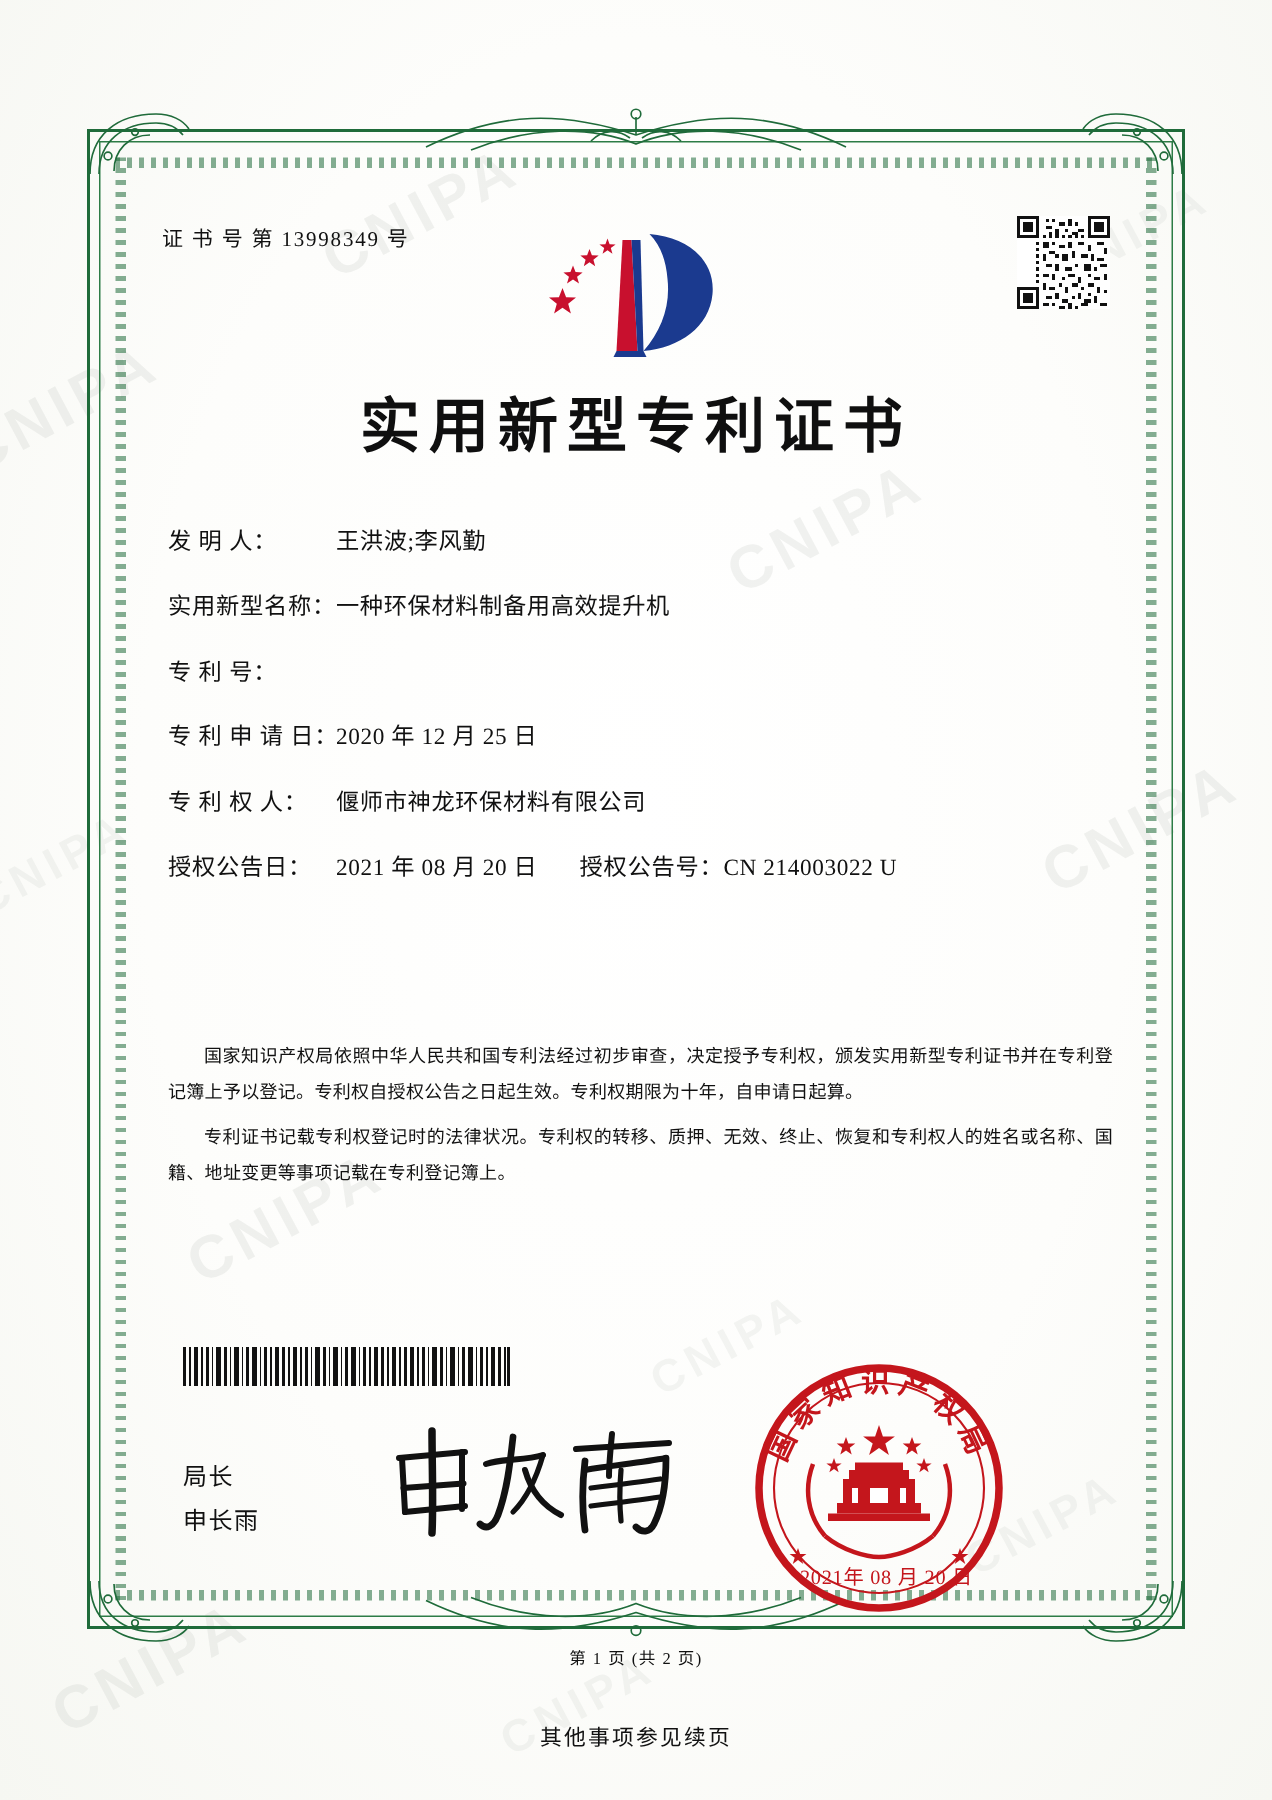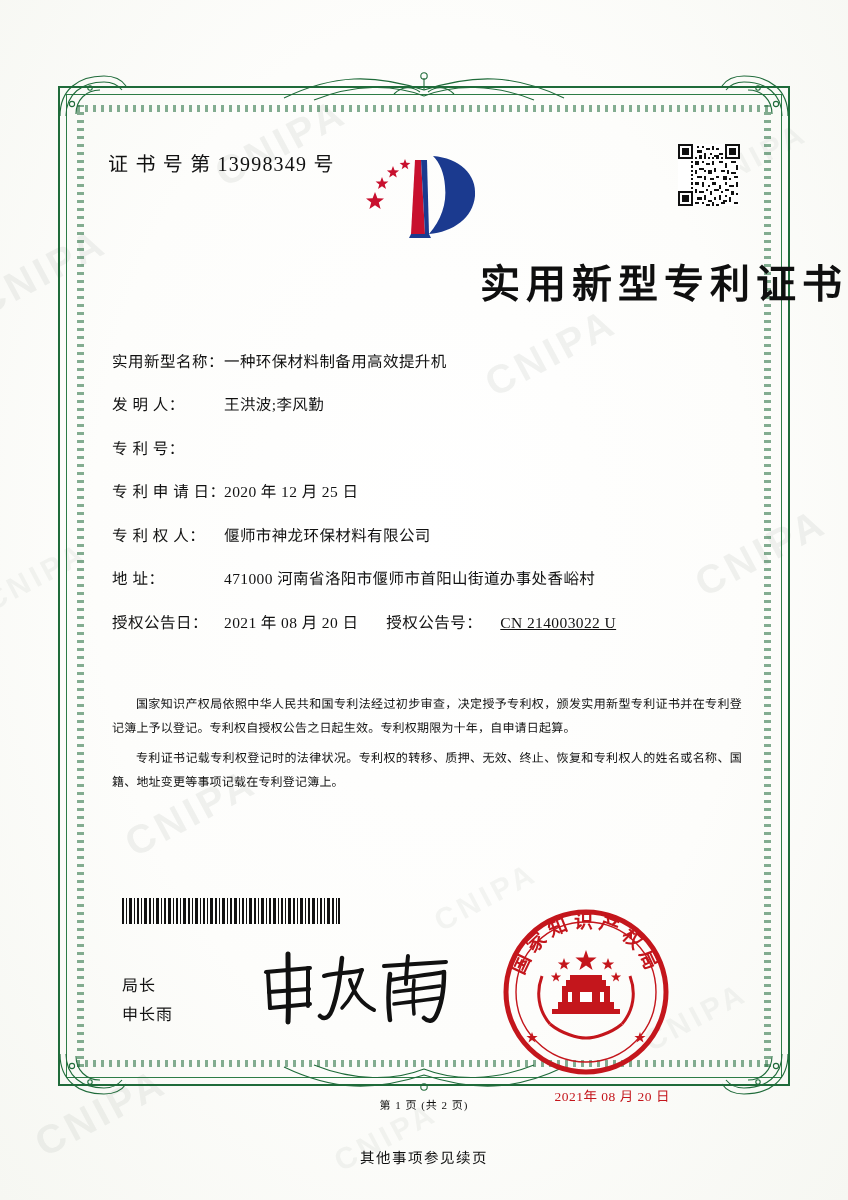--- a/index.html
+++ b/index.html
@@ -104,21 +104,21 @@
     top: 1055px;
     width: 300px;
     height: 40px;
     pointer-events: none;
   }
 
   .cert-no {
     position: absolute;
     left: 108px;
     top: 148px;
-    font-size: 20px;
+    font-size: 14px;
     letter-spacing: 1.2px;
     color: #111;
     font-family: "Liberation Serif", serif;
   }
 
   
   .qr {
     position: absolute;
     right: 108px;
     top: 144px;
@@ -133,21 +133,21 @@
     top: 146px;
     width: 140px;
     height: 96px;
   }
 
   .title {
     position: absolute;
     left: 0;
     right: 0;
     top: 252px;
-    text-align: right;
+    text-align: center;
     font-size: 40px;
     font-weight: 700;
     letter-spacing: 6px;
     color: #0f0f0f;
     font-family: "Liberation Serif", "DejaVu Serif", serif;
   }
 
   .fields {
     position: absolute;
     left: 112px;
@@ -226,23 +226,23 @@
   .seal {
     position: absolute;
     left: 500px;
     top: 906px;
     width: 172px;
     height: 172px;
   }
   .seal-date {
     position: absolute;
     left: 512px;
-    top: 1085px;
+    top: 1040px;
     width: 158px;
-    text-align: right;
+    text-align: center;
     font-size: 13.5px;
     color: #c4161c;
     letter-spacing: 0.5px;
     font-family: "Liberation Serif", serif;
   }
 
   .page-no {
     position: absolute;
     left: 0;
     right: 0;
@@ -464,47 +464,43 @@
       <polygon points="27,31 28.7,35.4 33.4,35.6 29.7,38.5 31,43 27,40.3 23,43 24.3,38.5 20.6,35.6 25.3,35.4"></polygon>
       <polygon points="38,20 39.6,24.2 44.1,24.4 40.6,27.2 41.8,31.5 38,28.9 34.2,31.5 35.4,27.2 31.9,24.4 36.4,24.2"></polygon>
       <polygon points="50,13 51.4,16.8 55.4,17 52.2,19.4 53.3,23.2 50,20.9 46.7,23.2 47.8,19.4 44.6,17 48.6,16.8"></polygon>
     </g>
   </svg>
 
   <div class="title">实用新型专利证书</div>
 
   <div class="fields">
     <div class="field-row">
+      <div class="field-label">发    明    人：</div>
+      <div class="field-value">王洪波;李风勤</div>
+    </div>
+    <div class="field-row">
       <div class="field-label">实用新型名称：</div>
       <div class="field-value">一种环保材料制备用高效提升机</div>
-    </div>
-    <div class="field-row">
-      <div class="field-label">发    明    人：</div>
-      <div class="field-value">王洪波;李风勤</div>
     </div>
     <div class="field-row">
       <div class="field-label">专    利    号：</div>
     </div>
     <div class="field-row">
       <div class="field-label">专 利 申 请 日：</div>
       <div class="field-value">2020 年 12 月 25 日</div>
     </div>
     <div class="field-row">
       <div class="field-label">专 利 权 人：</div>
       <div class="field-value">偃师市神龙环保材料有限公司</div>
     </div>
-    <div class="field-row">
-      <div class="field-label">地        址：</div>
-      <div class="field-value">471000 河南省洛阳市偃师市首阳山街道办事处香峪村</div>
-    </div>
     <div class="field-row inline-two">
       <div class="field-label">授权公告日：</div>
       <div class="field-value">2021 年 08 月 20 日</div>
       <div class="second-label">授权公告号：</div>
-      <div class="field-value" style="margin-left:18px;text-decoration:underline;">CN 214003022 U</div>
+      <div class="field-value" style="margin-left:0;">CN 214003022 U</div>
     </div>
   </div>
 
   <div class="paragraphs">
     <p>国家知识产权局依照中华人民共和国专利法经过初步审查，决定授予专利权，颁发实用新型专利证书并在专利登记簿上予以登记。专利权自授权公告之日起生效。专利权期限为十年，自申请日起算。</p>
     <p>专利证书记载专利权登记时的法律状况。专利权的转移、质押、无效、终止、恢复和专利权人的姓名或名称、国籍、地址变更等事项记载在专利登记簿上。</p>
   </div>
 
   <svg class="barcode" viewBox="0 0 218 26" shape-rendering="crispEdges">
     <g fill="#111111">

